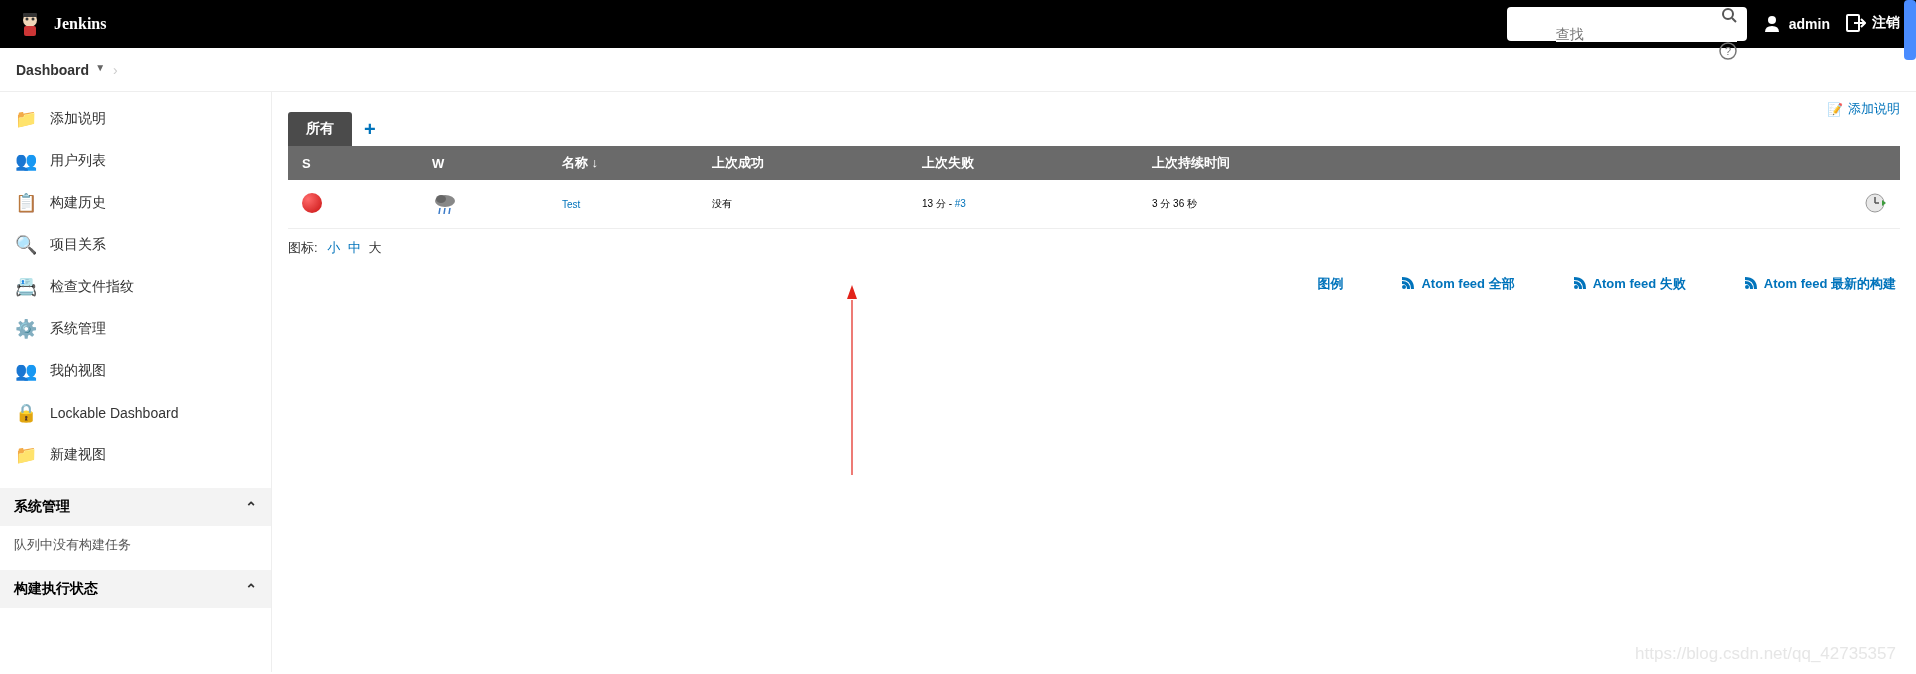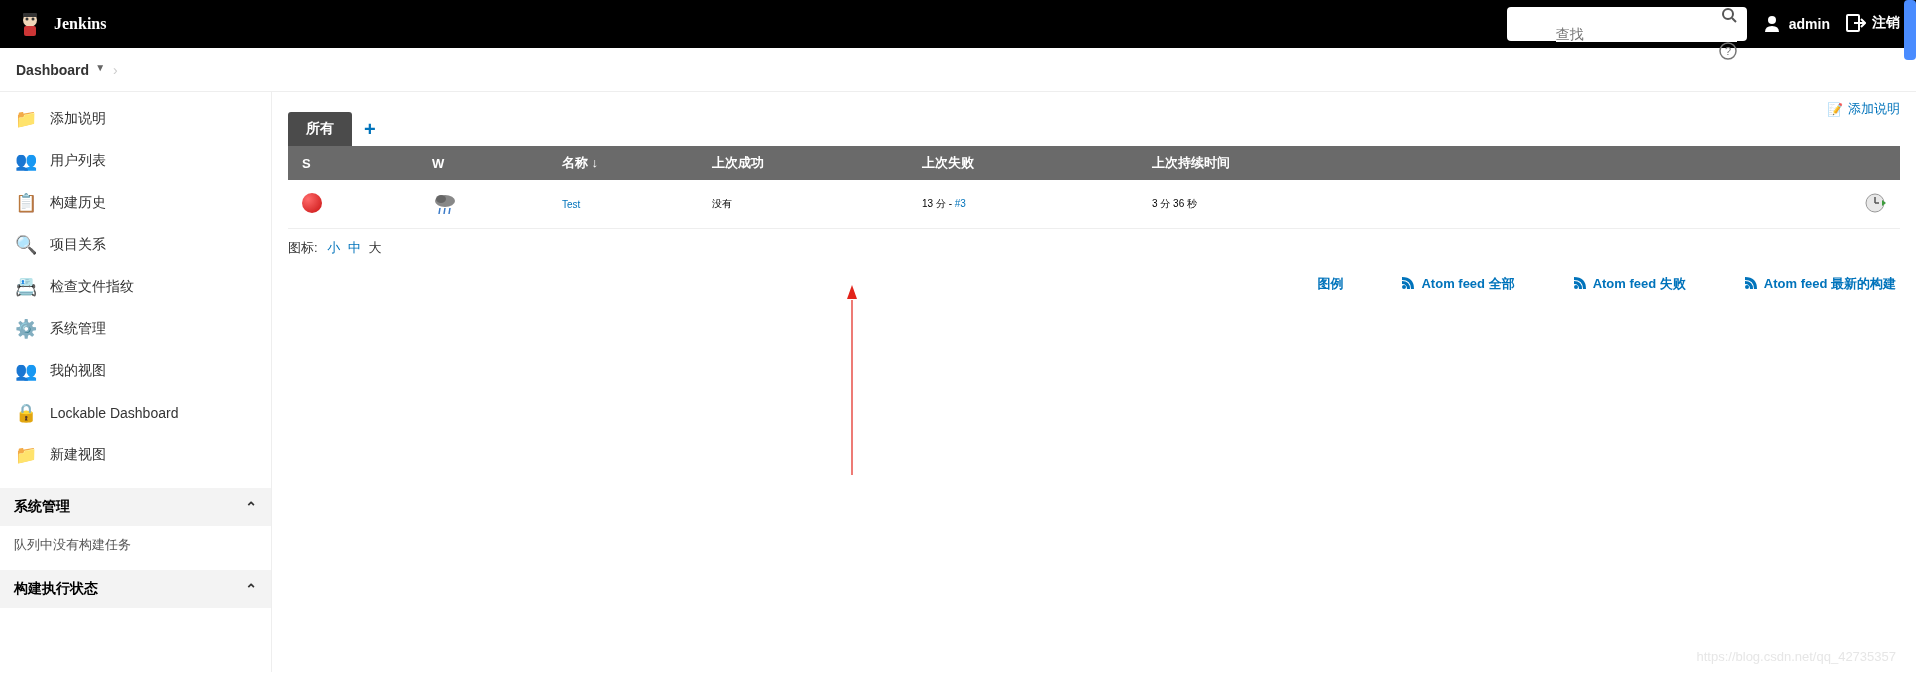--- a/index.html
+++ b/index.html
@@ -48,21 +48,21 @@
 .icon-row { padding: 10px 0; font-size: 13px; }
 .icon-row .lbl { color: #333; margin-right: 4px; }
 .icon-row .size-link { color: #0073bb; cursor: pointer; margin: 0 2px; }
 .icon-row .size-plain { color: #333; margin: 0 2px; }
 
 .footer-links { display: flex; justify-content: flex-end; gap: 58px; padding: 8px 4px; align-items: flex-end; }
 .footer-link { color: #0073bb; font-weight: bold; font-size: 13px; cursor: pointer; display: flex; align-items: center; gap: 6px; }
 
 .red-arrow { position: absolute; left: 570px; top: 193px; pointer-events: none; }
 .scrollbar-marker { position: fixed; right: 0; top: 0; width: 12px; height: 60px; background: #4a8cff; border-radius: 4px; }
-.watermark { position: fixed; right: 20px; bottom: 10px; color: #e6e6e6; font-size: 13px; }
+.watermark { position: fixed; right: 20px; bottom: 10px; color: #e6e6e6; font-size: 17px; }
 </style>
 </head>
 <body>
 
 <div class="header">
   <div class="logo-area">
     <span class="logo-icon">
       <svg width="26" height="28" viewBox="0 0 26 28">
           <circle cx="13" cy="10" r="7" fill="#f0d6b8"></circle>
           <rect x="7" y="16" width="12" height="10" fill="#cc3535" rx="2"></rect>

